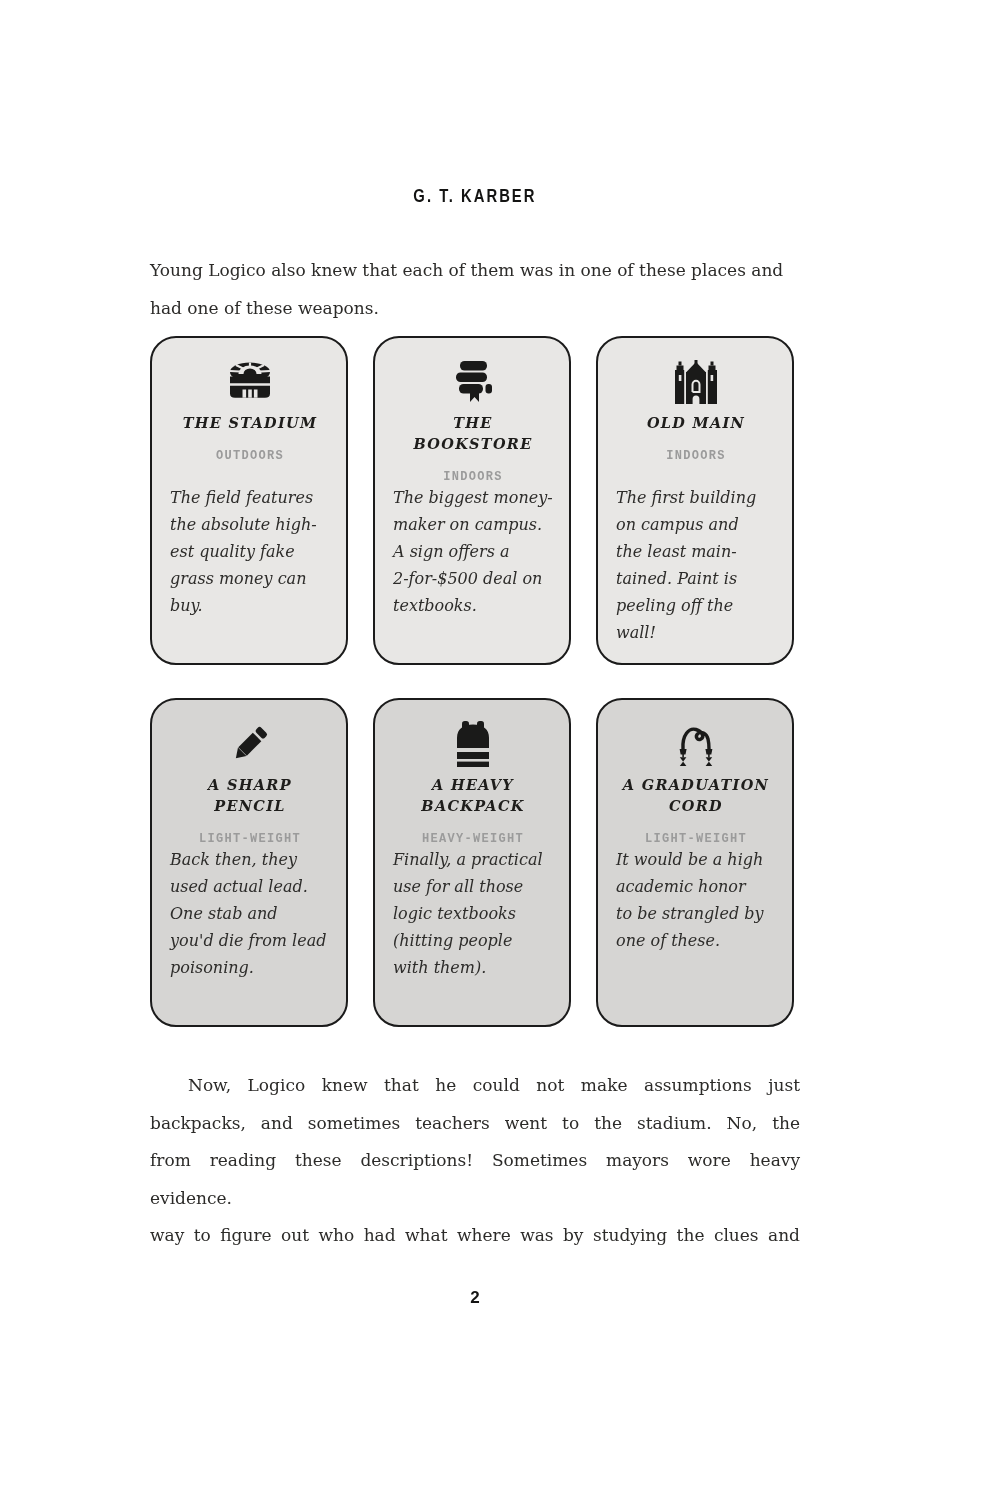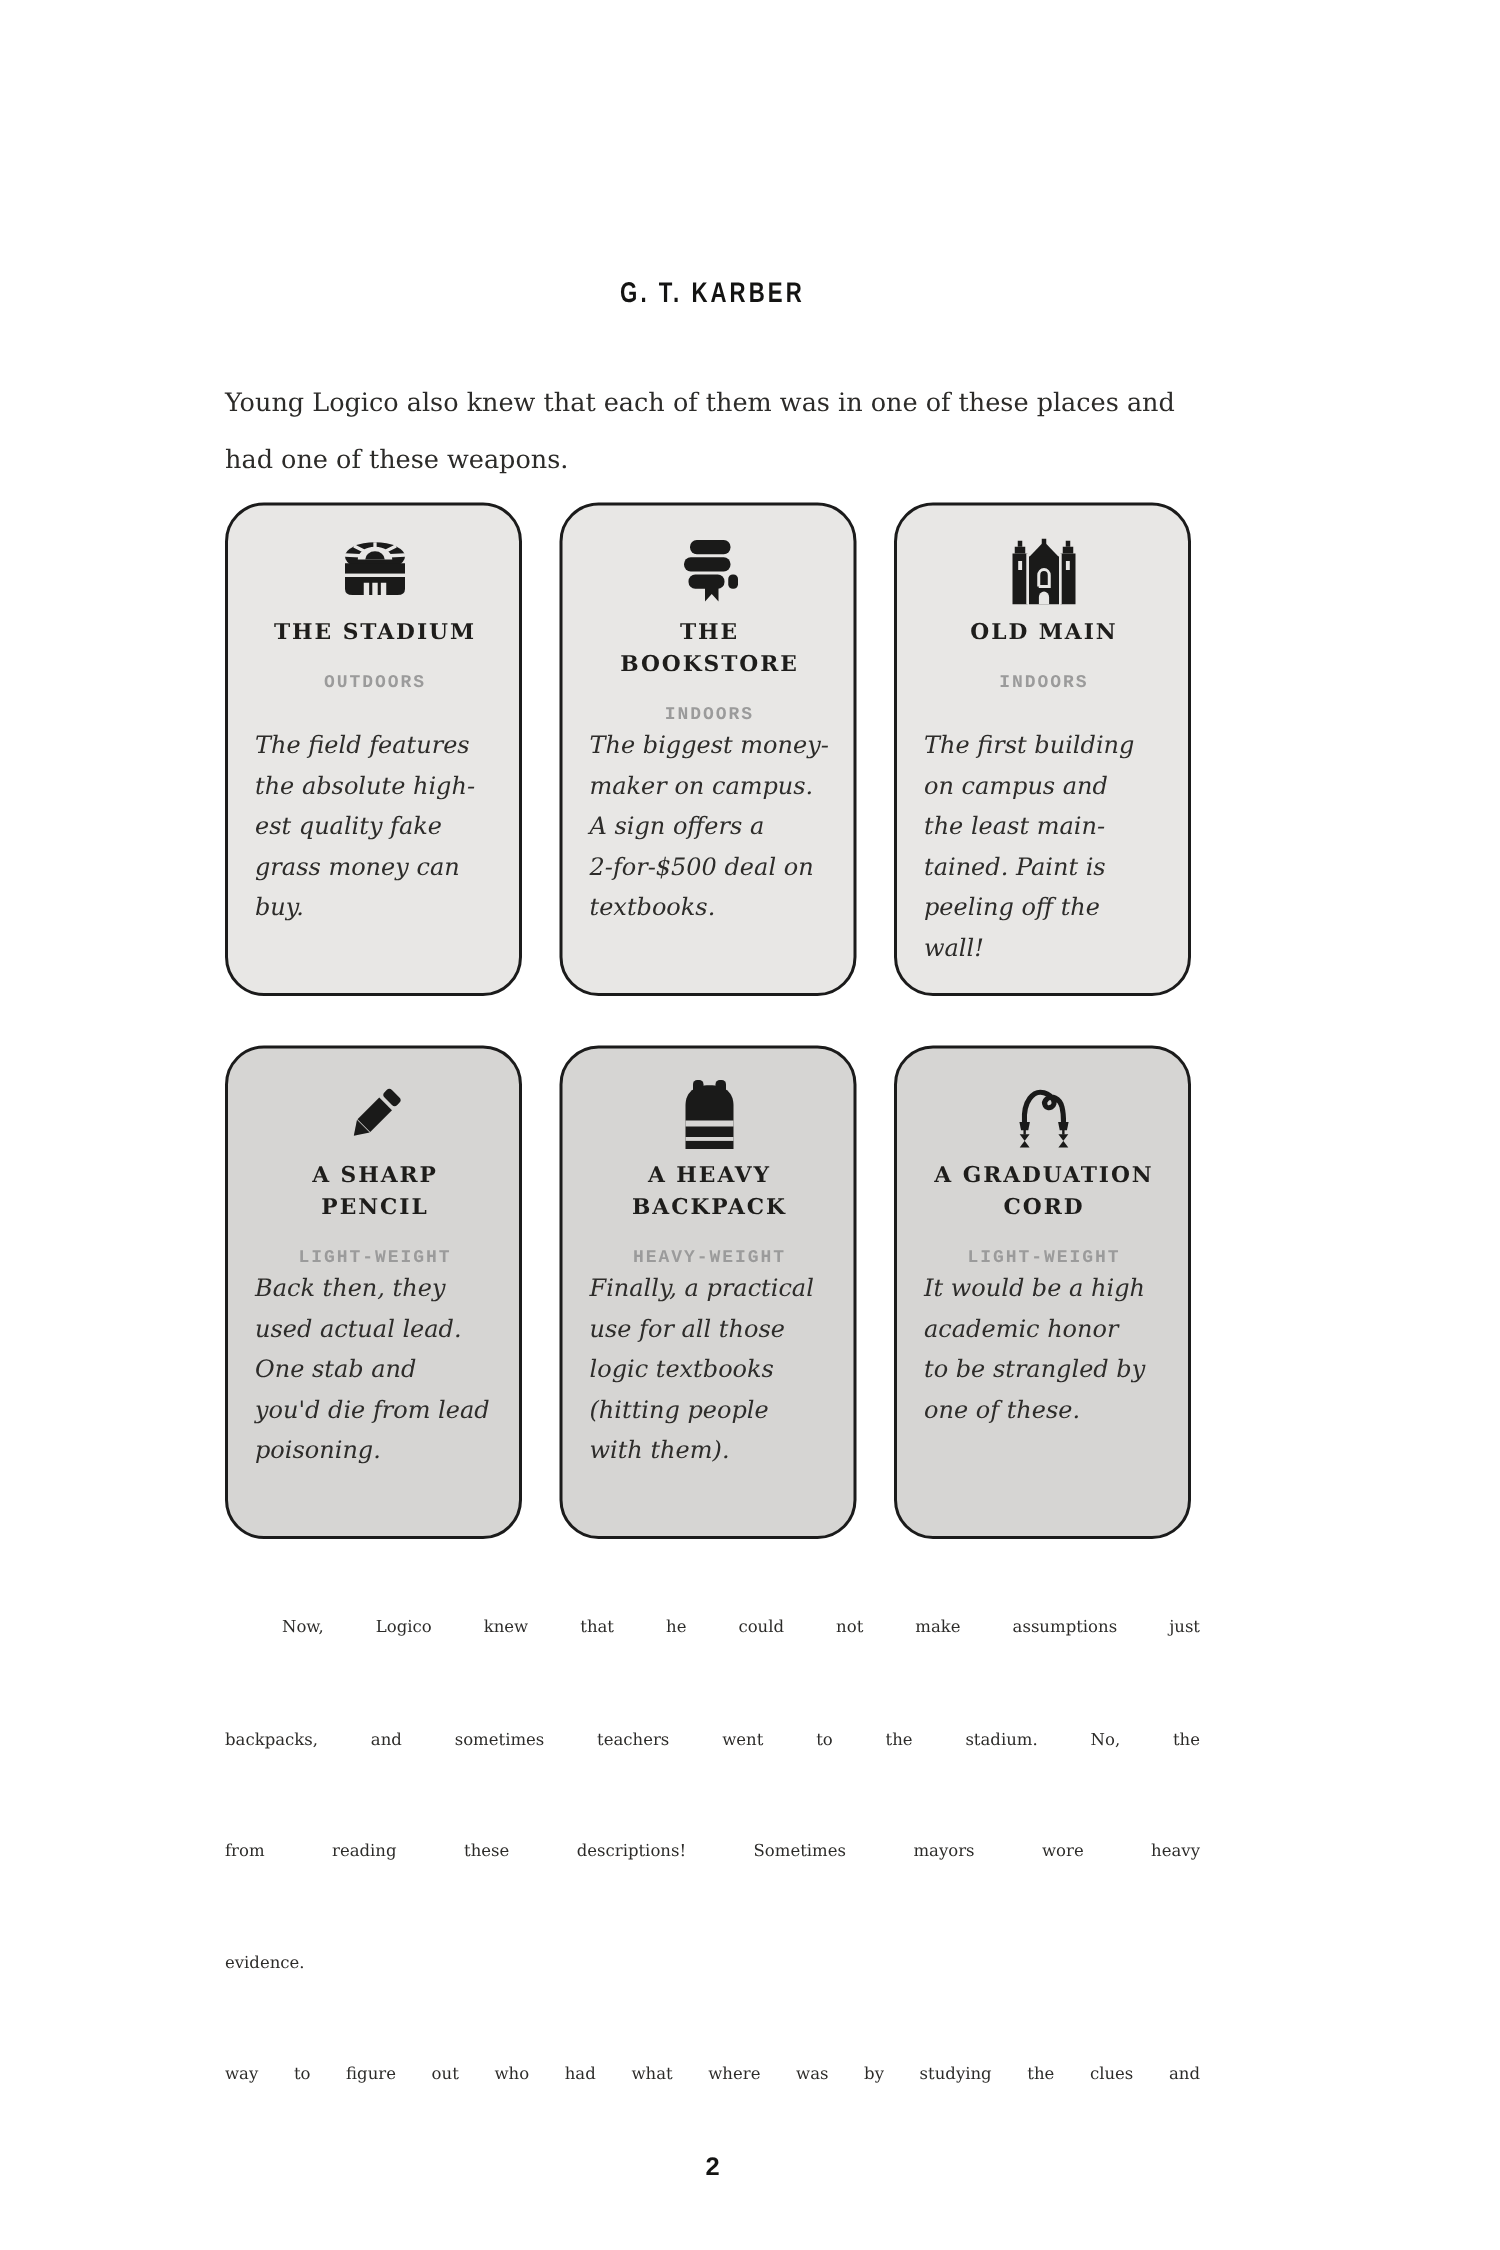--- a/index.html
+++ b/index.html
@@ -38,39 +38,39 @@
     border-radius:26px;
     padding:18px 16px 0 18px;
   }
   .card.location { background:var(--location-card-bg, #e8e7e5); }
   .card.weapon   { background:var(--weapon-card-bg, #d6d5d3); }
 
   .card-head { height:128px; display:flex; flex-direction:column; align-items:center; text-align:center; }
   .icon-box { height:52px; display:flex; align-items:center; justify-content:center; margin-bottom:4px; }
   .card-title {
     font-weight:bold; font-size:14.5px; line-height:21px;
-    letter-spacing:1.3px; color:#1e1d1b; white-space:pre-line;
+    letter-spacing:1.3px; color:#1e1d1b; white-space:pre-line;font-style:italic;
   }
   .card-tag {
     margin-top:16px;
     font-family:Liberation Mono, monospace; font-weight:bold;
     font-size:12px; letter-spacing:1.3px; color:var(--tag-text, #9b9b9b);
   }
   .card-desc { font-size:16px; line-height:27px; white-space:pre; color:#2d2c2a;font-style:italic; }
 
   
   .ink { fill:#1a1a19; }
   .inkstroke { stroke:#1a1a19; fill:none; }
   .location .cut { fill:var(--location-card-bg, #e8e7e5); }
   .weapon   .cut { fill:var(--weapon-card-bg, #d6d5d3); }
   .location .cutstroke { stroke:var(--location-card-bg, #e8e7e5); fill:none; }
 
   
   .outro { margin-top:40px; }
-  .outro-line { font-size:11px; line-height:37.5px; text-align:justify; text-align-last:justify;margin-top:37px; }
+  .outro-line { font-size:17px; line-height:37.5px; text-align:justify; text-align-last:justify; }
   .outro-line.first { text-indent:38px; }
   .outro-line.last { text-align-last:left; }
 
   
   .pagenum {
     margin-top:34px; text-align:center; line-height:18px;
     font-family:"Liberation Sans", sans-serif; font-weight:bold;
     font-size:17px; color:#141413;
   }
 </style>

